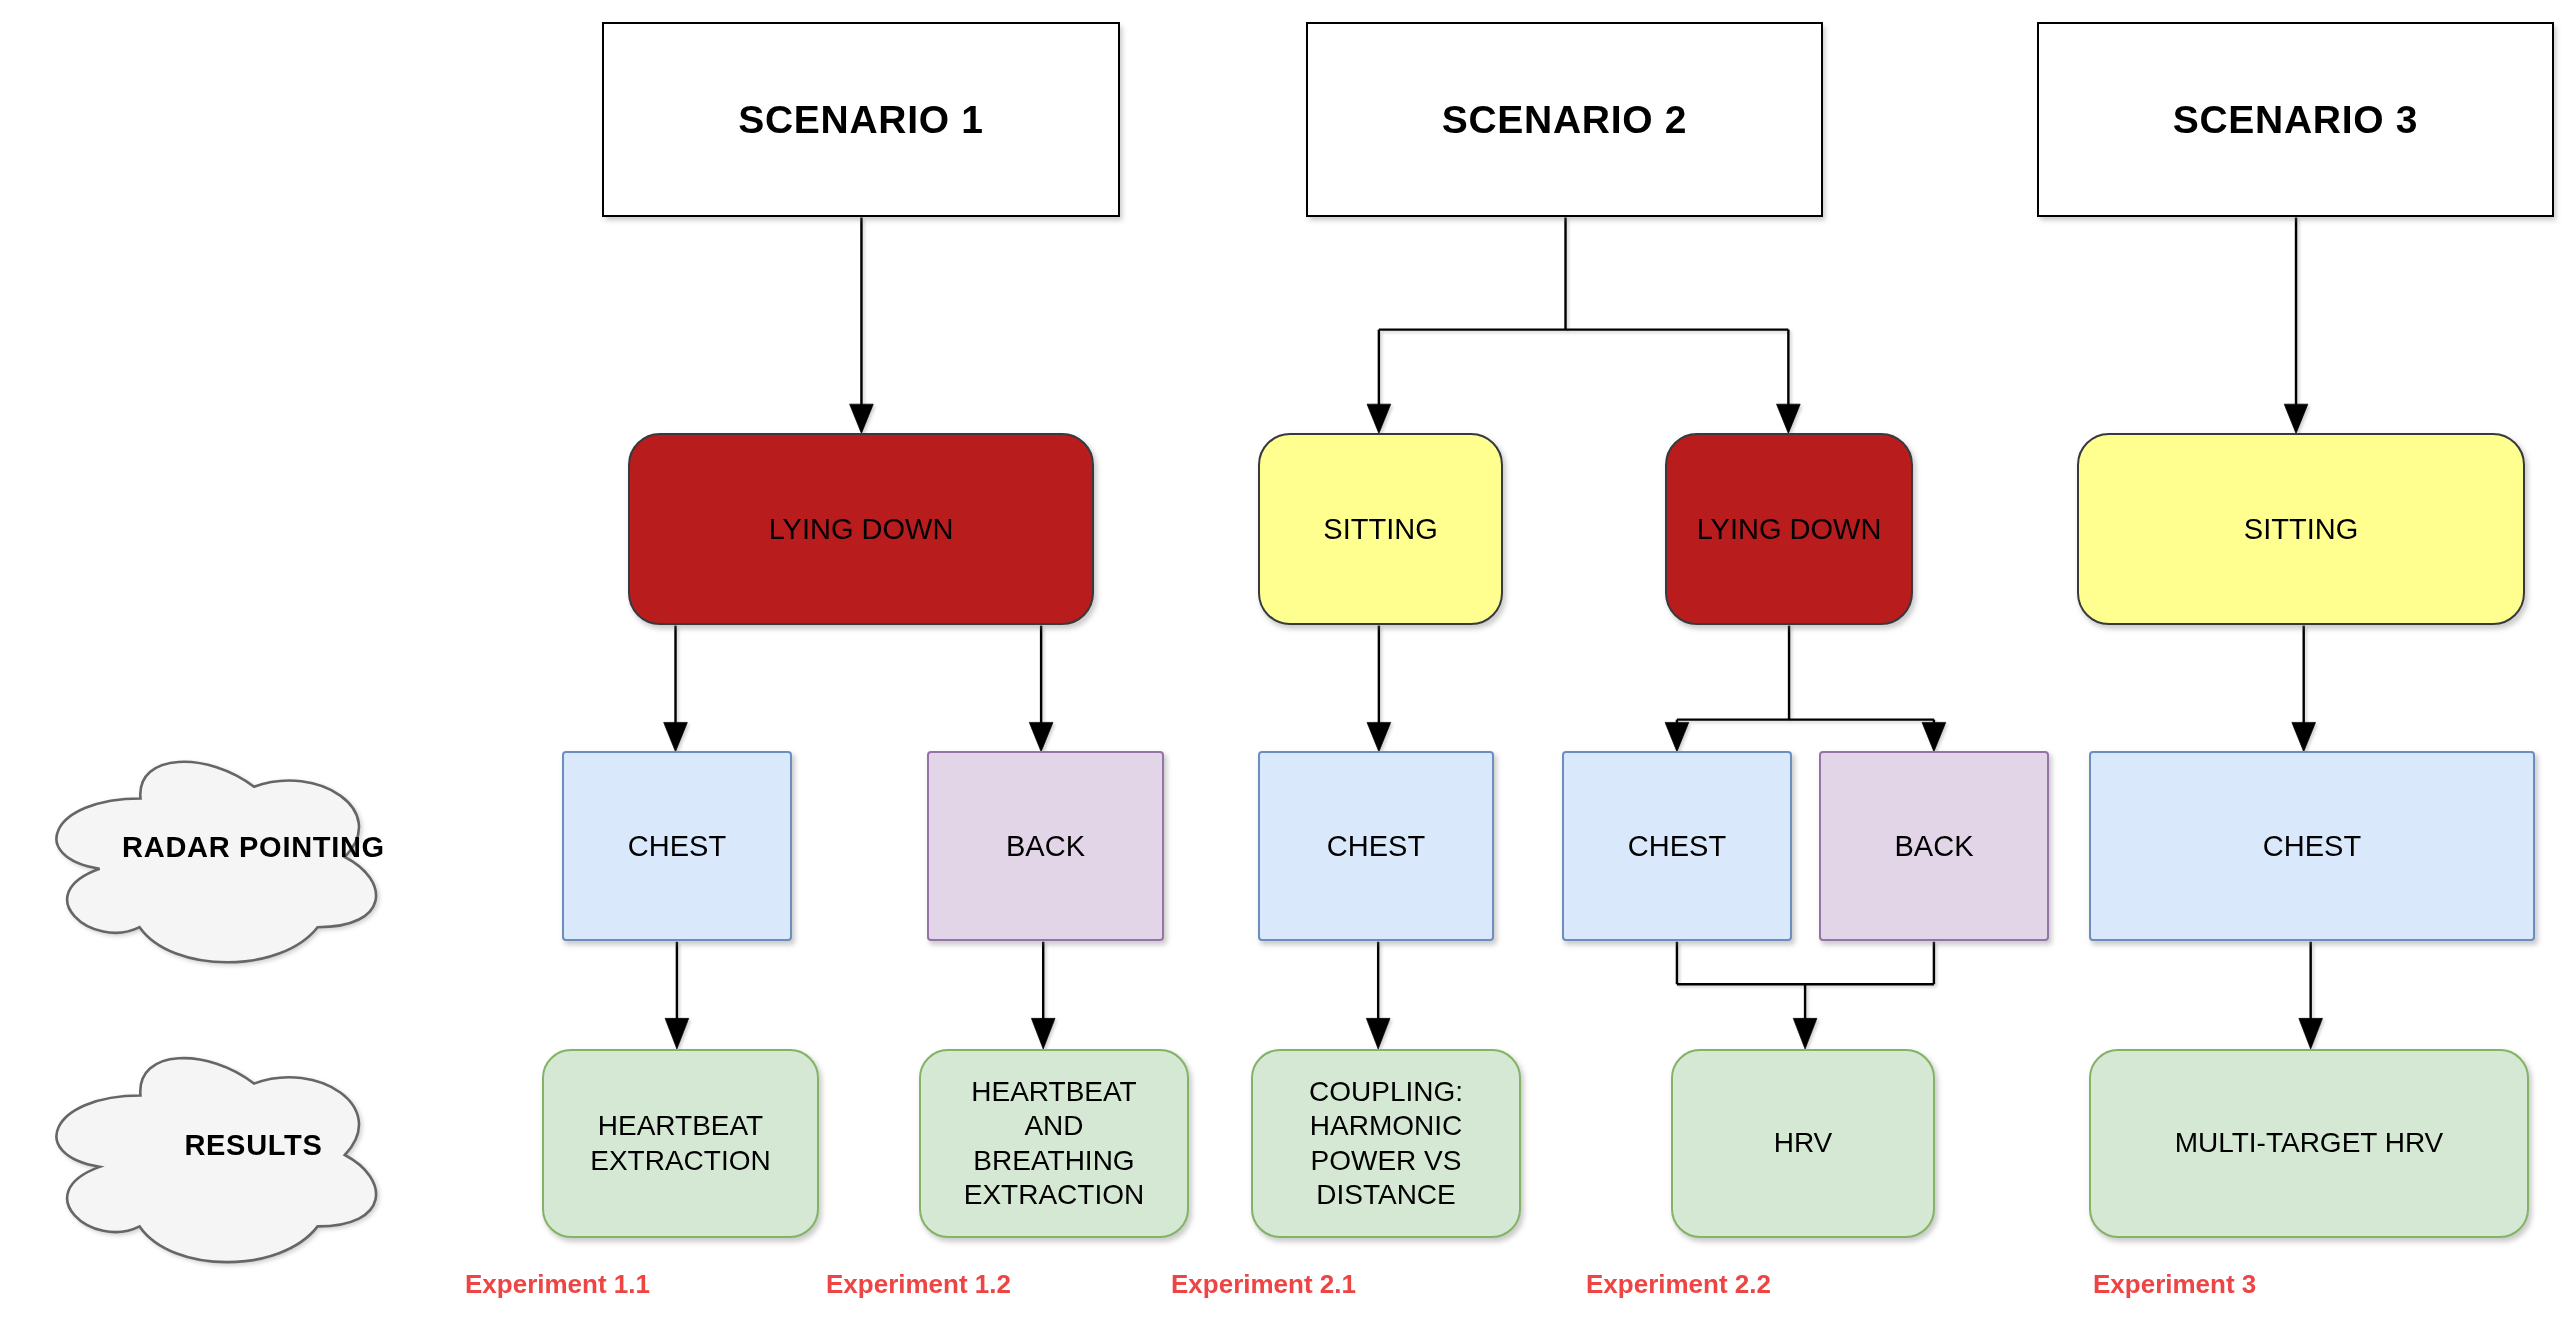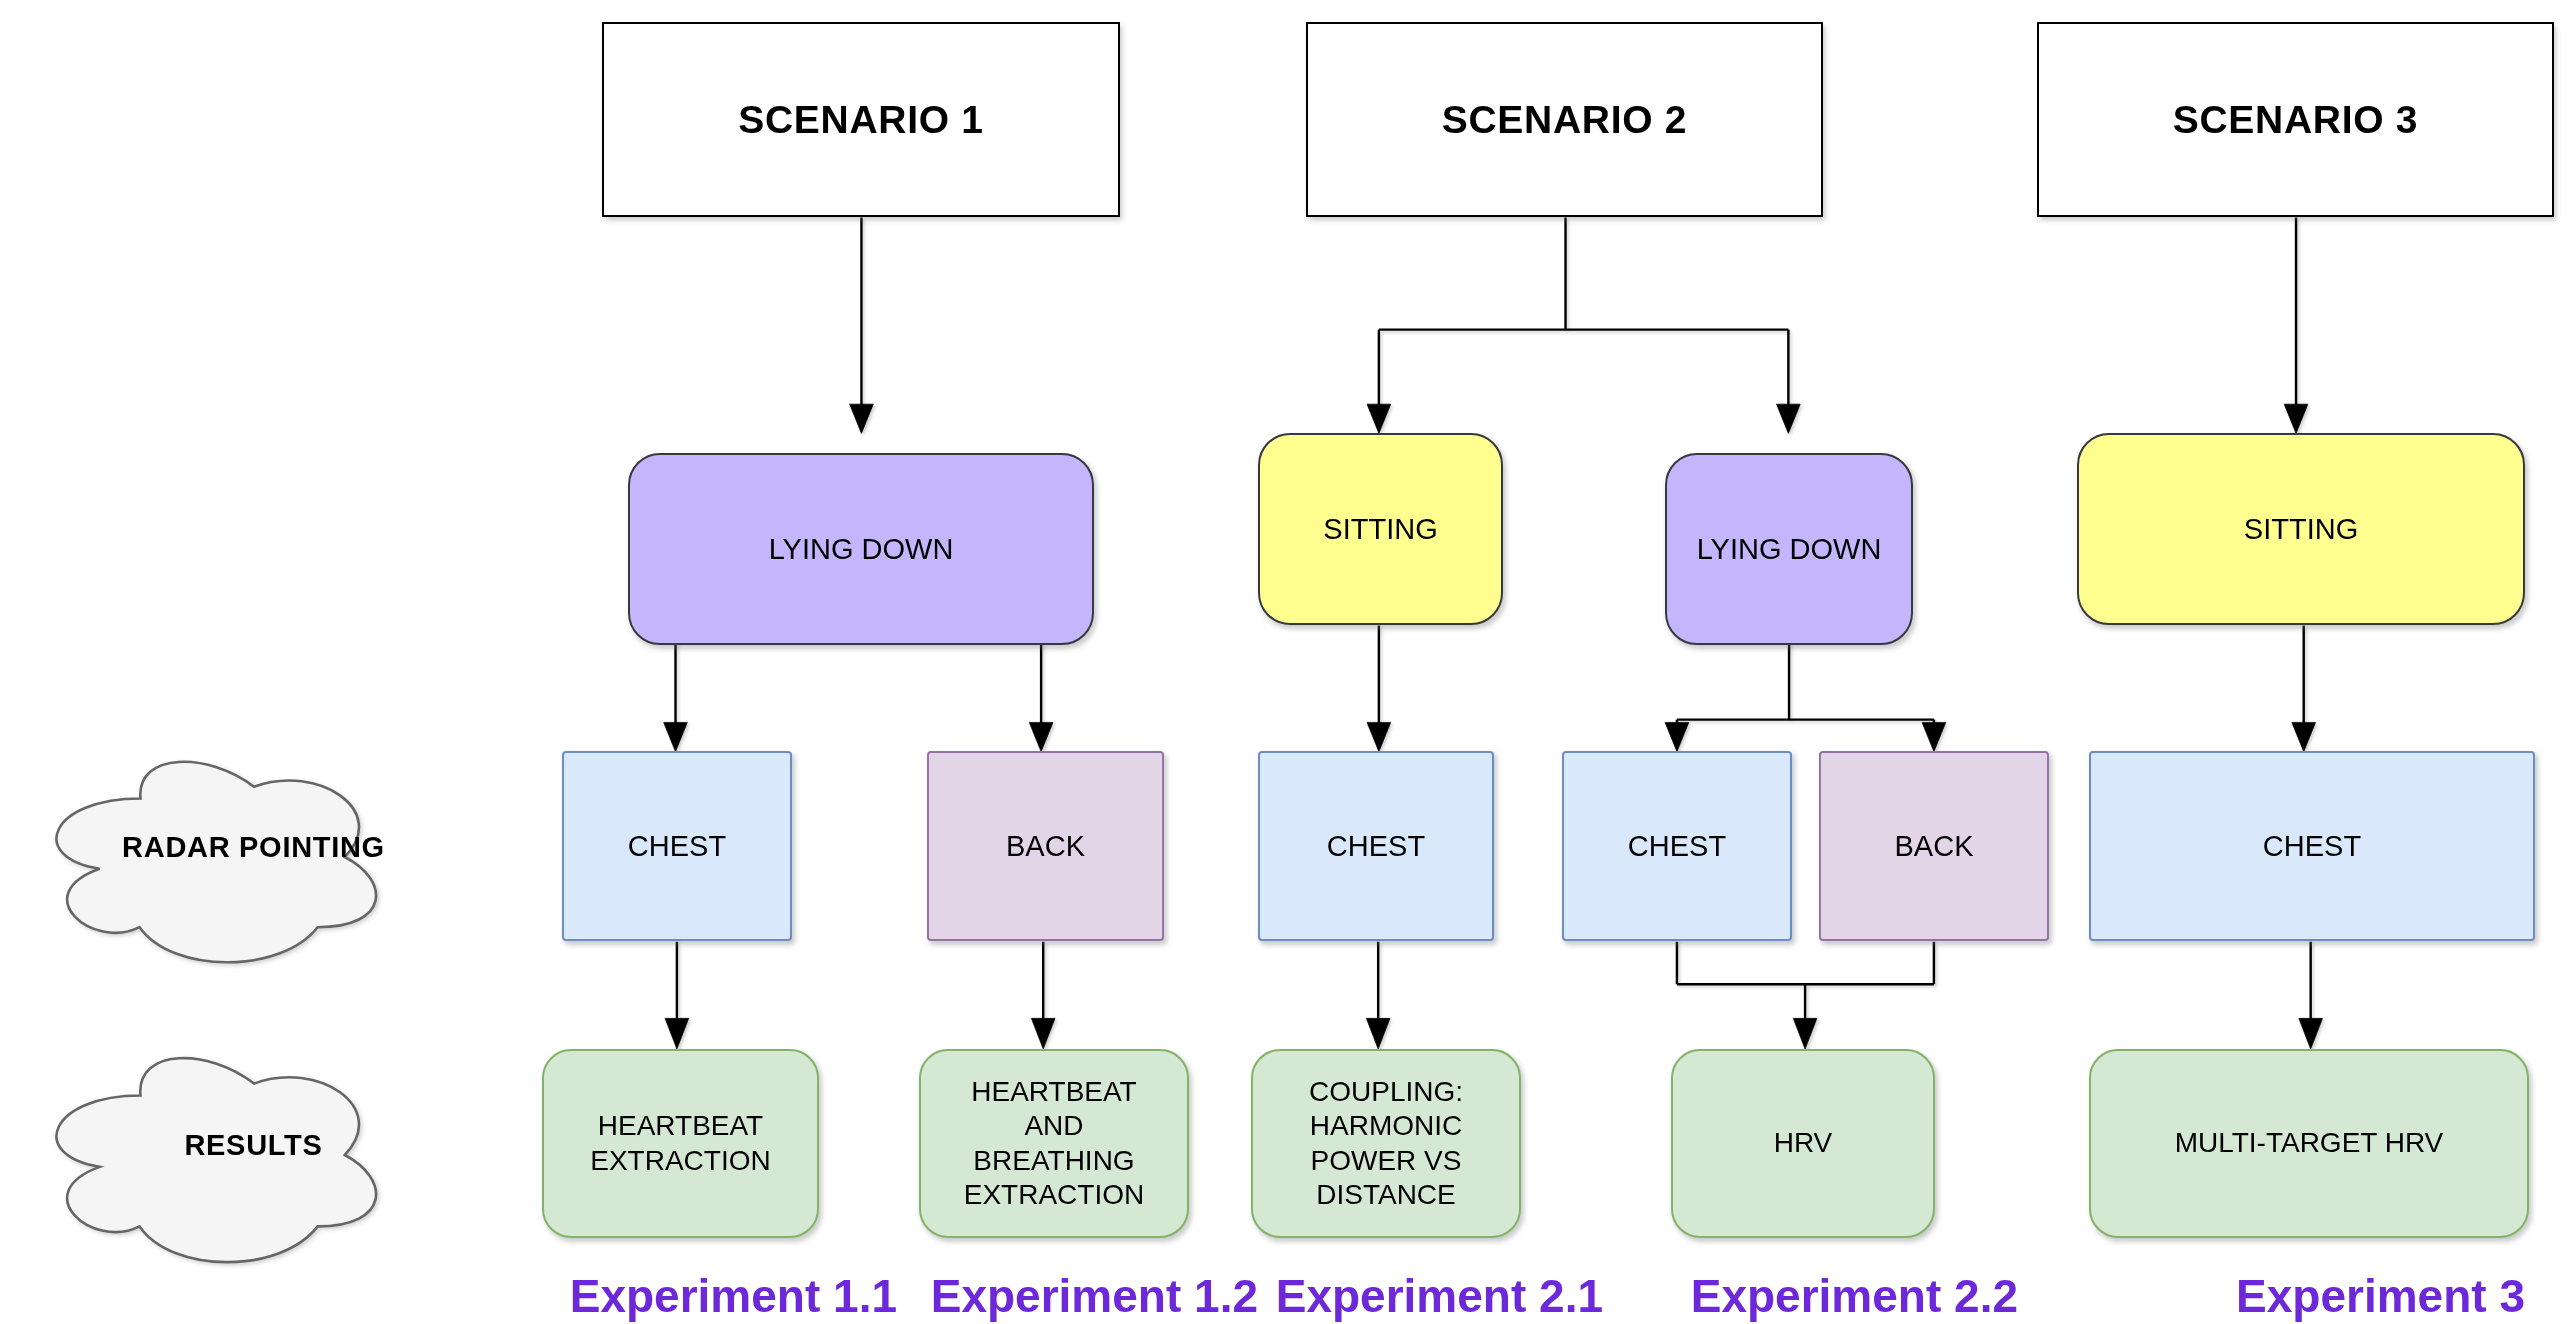--- a/index.html
+++ b/index.html
@@ -11,36 +11,36 @@
     filter:drop-shadow(2.1px 2.8px 1.4px rgba(0,0,0,0.18));}
   .edges path{stroke:#000;stroke-width:3.5;fill:none;}
   .edges polygon{fill:#000;stroke:#000;}
   .node{
     position:absolute;display:flex;align-items:center;justify-content:center;
     text-align:center;box-sizing:border-box;color:#000;
     box-shadow:2.8px 3.5px 4.9px rgba(110,110,110,0.35);
   }
   .hdr{background:#ffffff;border:2.8px solid #000000;font-weight:bold;font-size:39px;letter-spacing:0.7px;}
   .pos{border:2.1px solid #36393d;border-radius:32px;font-size:29px;}
-  .orange{background:#c4b5fd;margin-top:20px;}
+  .orange{background:#b91c1c;}
   .yellow{background:#feff8f;}
   .rad{border-radius:4px;font-size:29px;}
   .blue{background:#dae8fc;border:2.1px solid #6c8ebf;}
   .purple{background:#e1d5e7;border:2.1px solid #9673a6;}
   .res{background:#d5e8d4;border:2.1px solid #82b366;border-radius:29px;
        font-size:28px;line-height:1.22;padding:0 38px;}
   .cloudwrap{position:absolute;}
   .cloudwrap svg{position:absolute;left:0;top:0;width:100%;height:100%;overflow:visible;
     filter:drop-shadow(2.1px 2.8px 2.1px rgba(0,0,0,0.18));}
   .cloudwrap svg path{fill:#f5f5f5;stroke:#666666;stroke-width:2.6;vector-effect:non-scaling-stroke;}
   .cloudlabel{position:absolute;left:6%;top:0;width:88%;height:92%;display:flex;
     align-items:center;justify-content:center;text-align:center;
     font-weight:bold;font-size:29px;letter-spacing:0.7px;color:#000;}
-  .explbl{position:absolute;width:432px;text-align:right;font-weight:bold;
-    font-size:46px;color:#6d28d9;}
+  .explbl{position:absolute;width:432px;text-align:left;font-weight:bold;
+    font-size:26px;color:#ef4444;}
 </style>
 </head>
 <body>
 
 <div class="canvas">
 
   <svg class="edges" viewBox="0 0 3699 1902">
 
     <path d="M1237 312 V582"></path>
     <polygon points="1220,580 1254,580 1237,622"></polygon>

